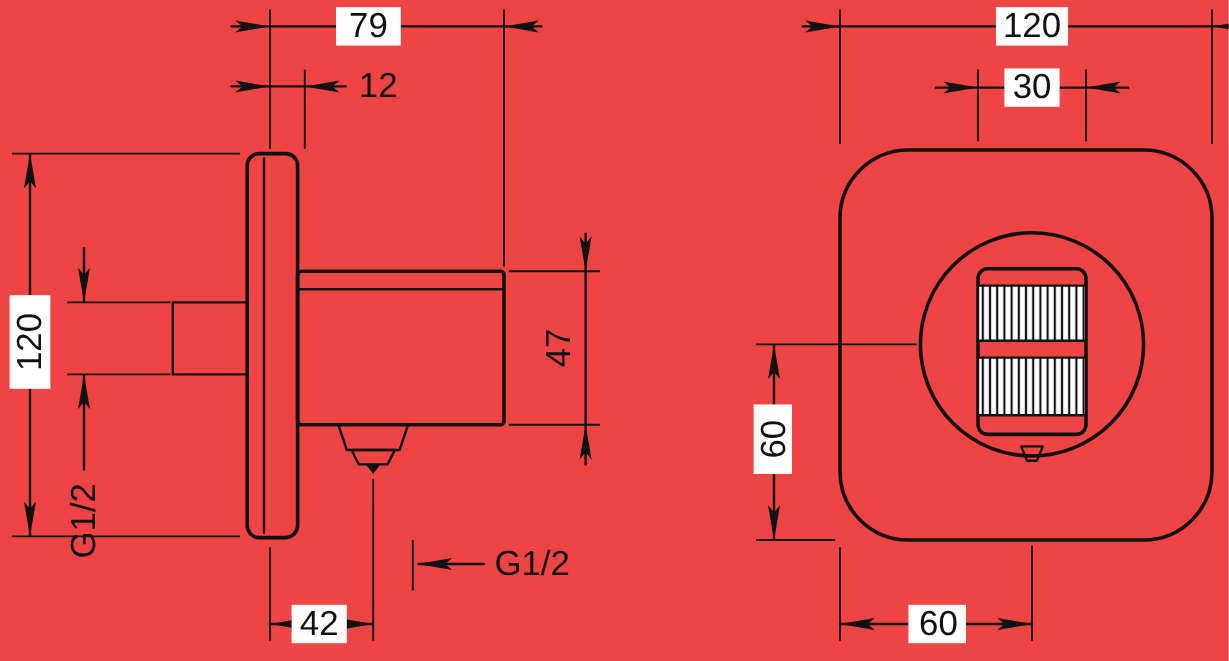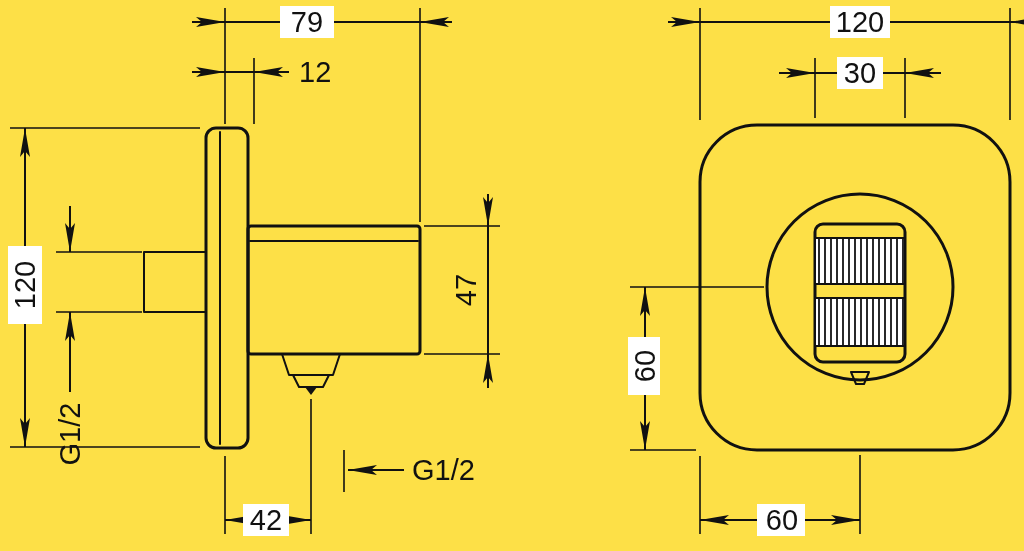--- a/index.html
+++ b/index.html
@@ -4,21 +4,21 @@
 <style>
   html, body {
     margin: 0;
     padding: 0;
     background: #ffffff;
   }
   .canvas {
     position: relative;
     width: 1024px;
     height: 551px;
-    background: #fde047;
+    background: #ef4444;
     font-family: "Liberation Sans", sans-serif;
   }
   svg { display: block; }
   svg text {
     font-family: "Liberation Sans", sans-serif;
     font-size: 29px;
     fill: #111111;
   }
   .geo   { stroke: #111111; stroke-width: 3; fill: none; stroke-linejoin: round; stroke-linecap: round; }
   .geo2  { stroke: #111111; stroke-width: 2; fill: none; stroke-linejoin: round; stroke-linecap: round; }

